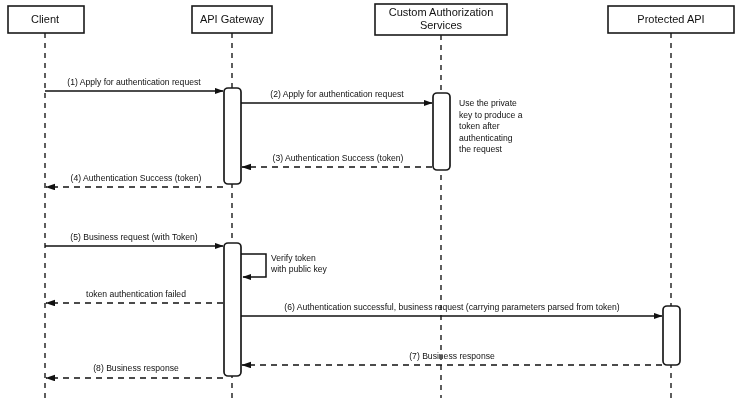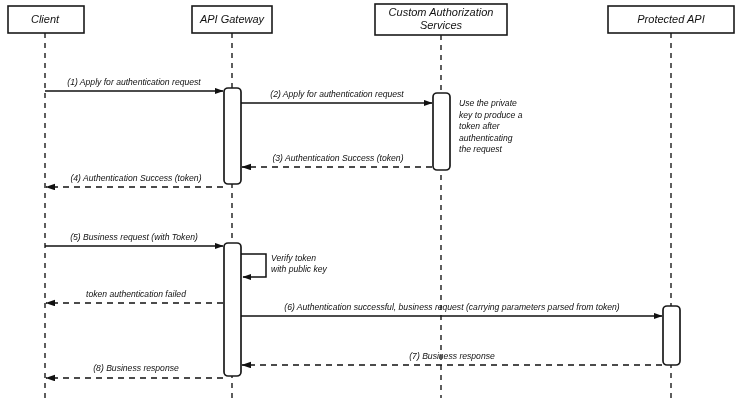--- a/index.html
+++ b/index.html
@@ -11,21 +11,20 @@
     width: 738px;
     height: 401px;
     font-family: "Liberation Sans", sans-serif;
     overflow: hidden;
   }
   #diagram-root {
     position: relative;
     width: 738px;
     height: 397px;
     background: #0369a1;
-    font-style: italic;
   }
   svg#seq {
     display: block;
     width: 738px;
     height: 401px;
     background: #ffffff;
   }
   .actor-box {
     fill: #ffffff;
     stroke: #1a1a1a;

